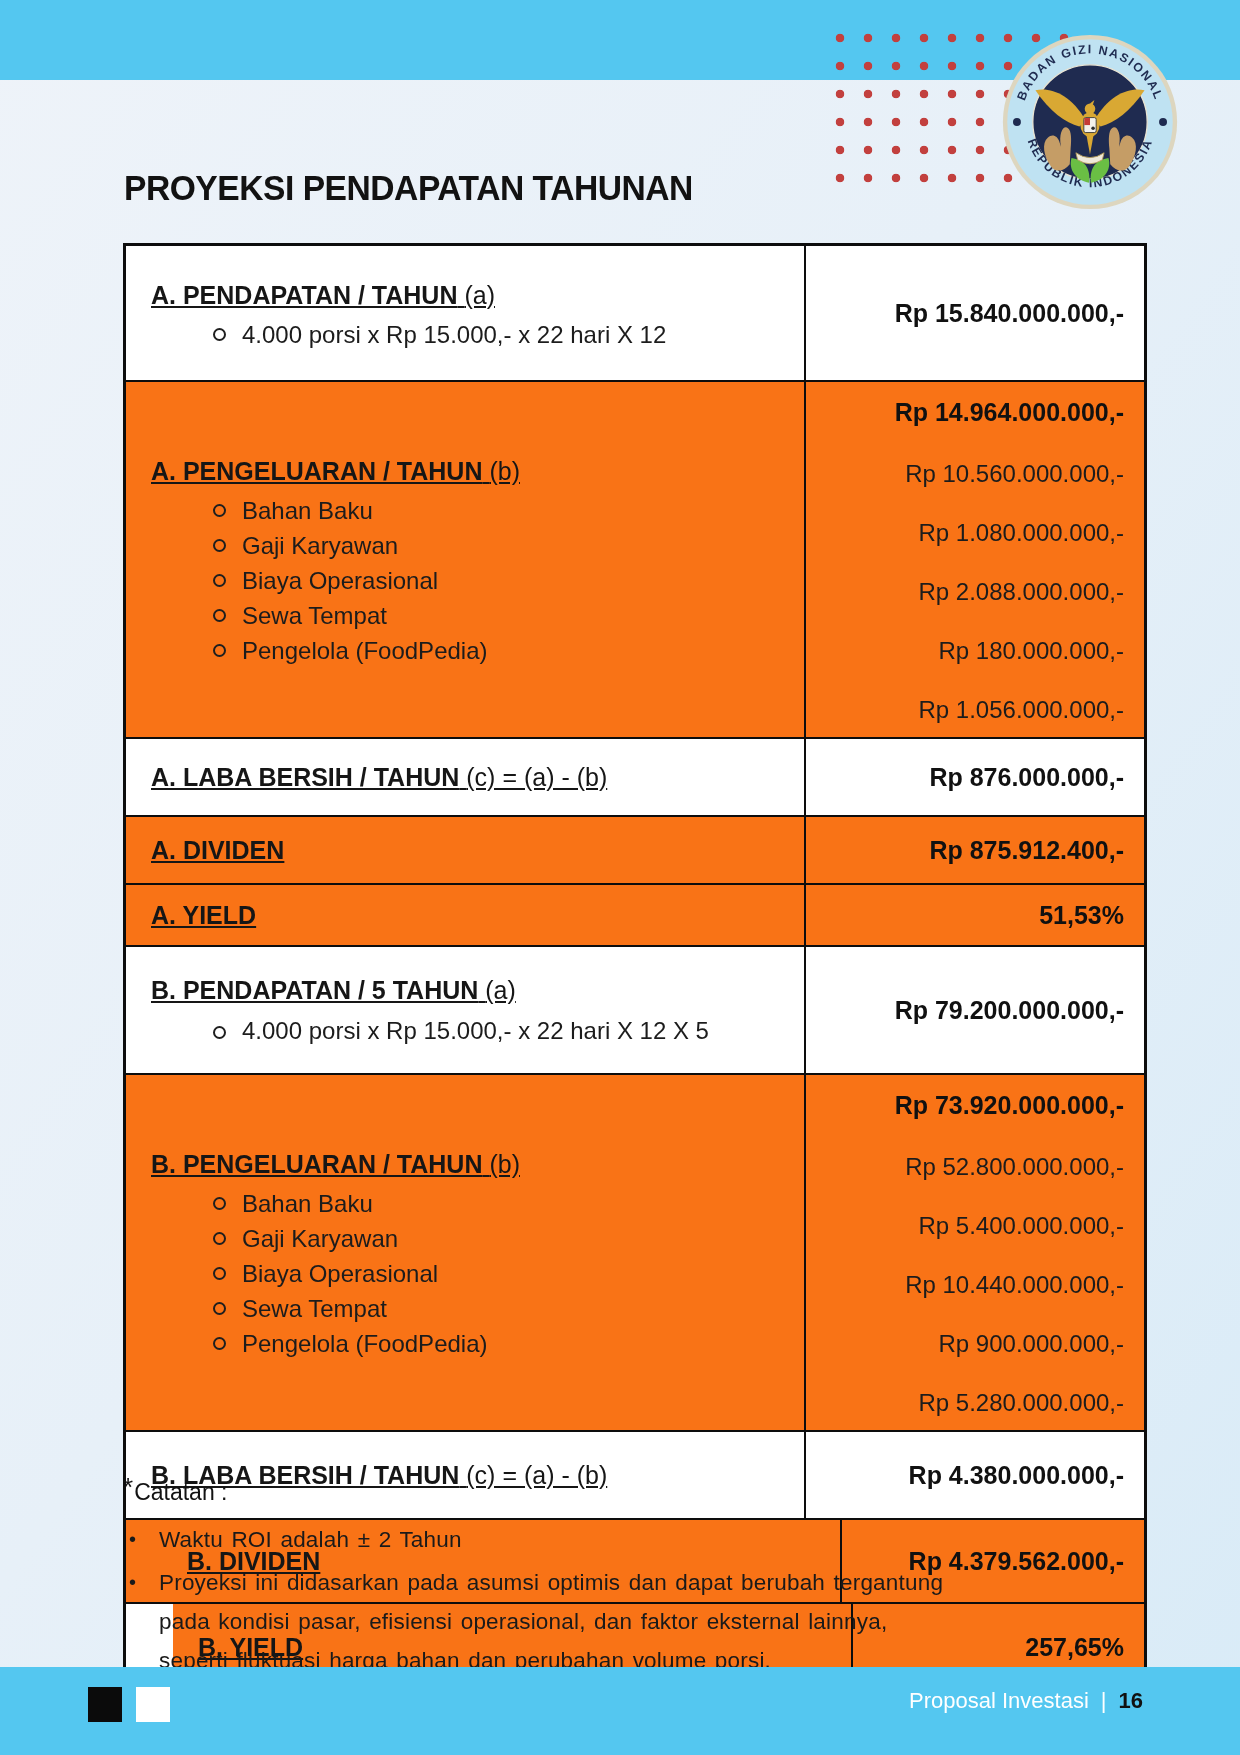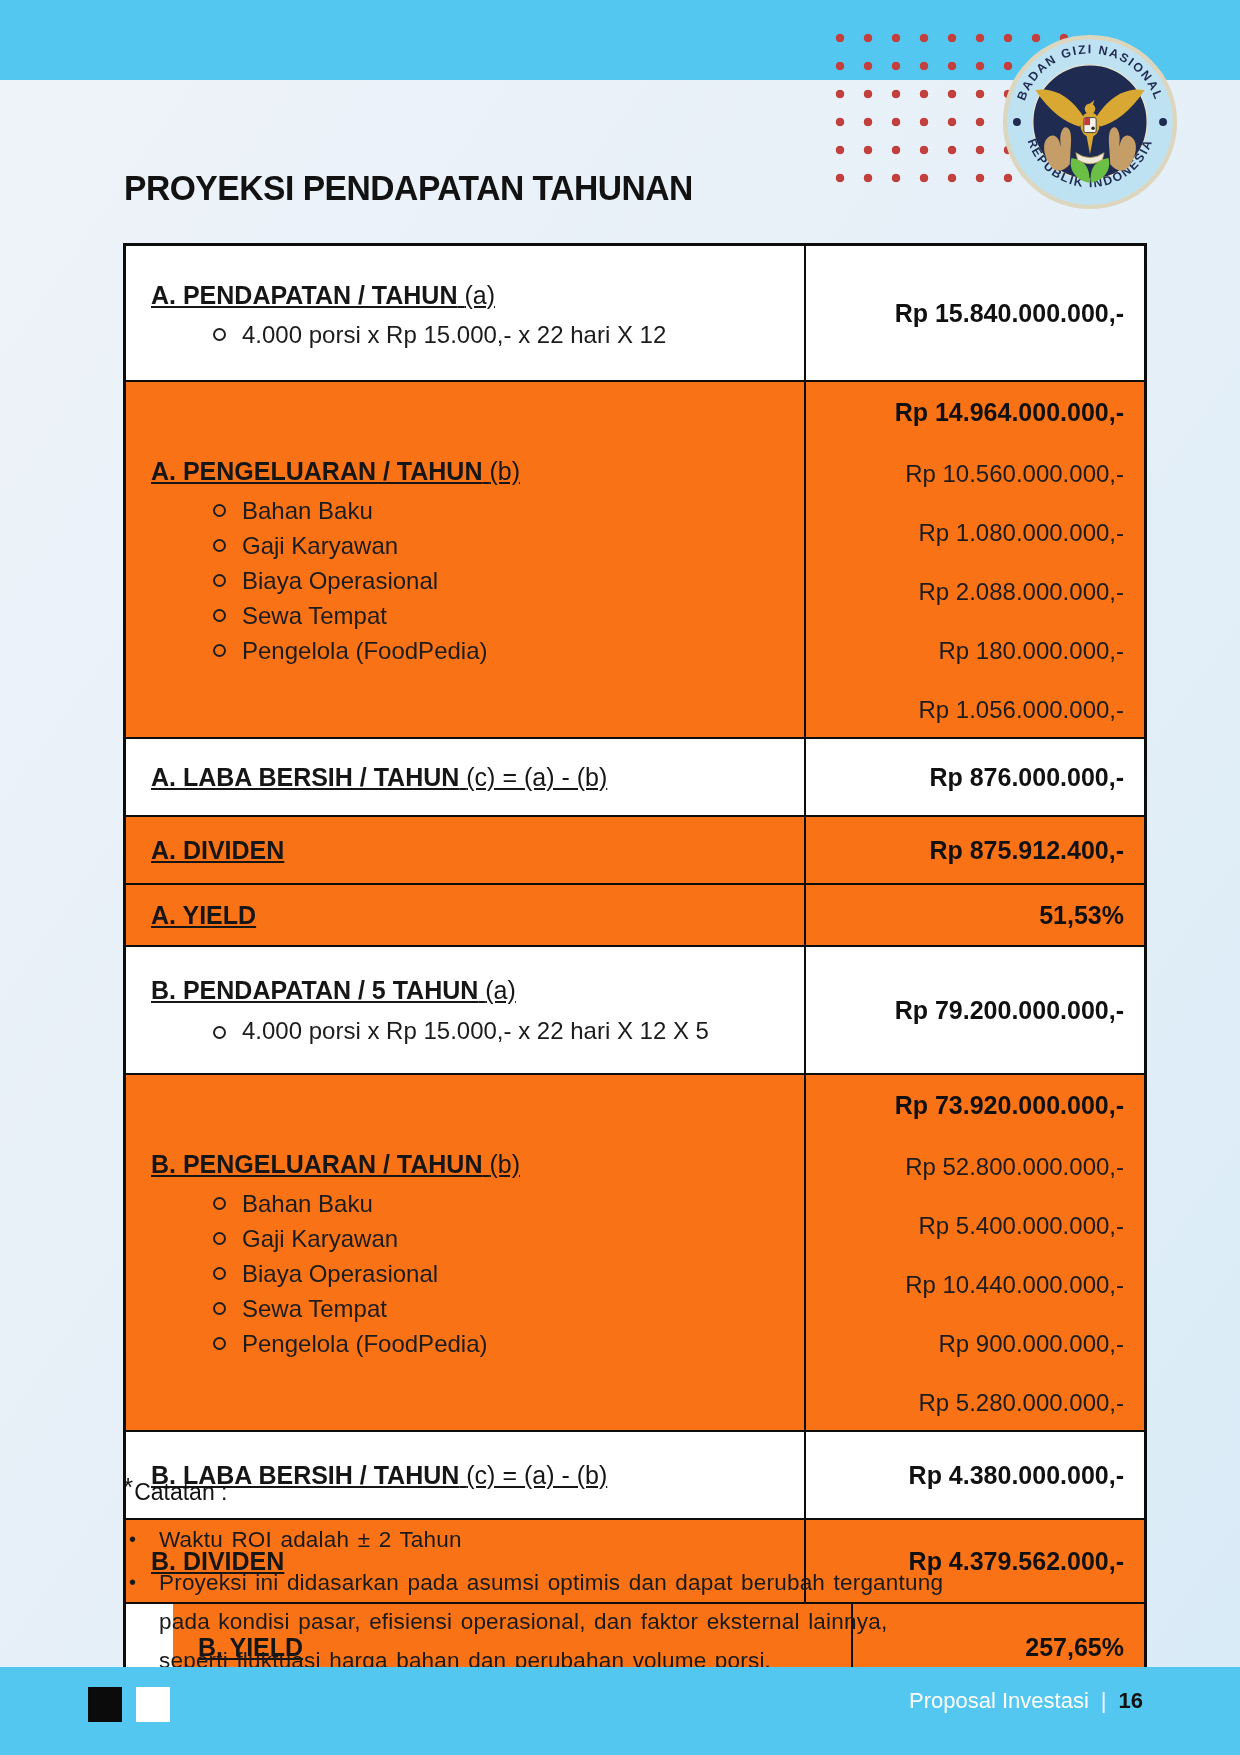--- a/index.html
+++ b/index.html
@@ -46,21 +46,21 @@
   .cell-l{
     width:680px;box-sizing:border-box;border-right:2.5px solid #0d0d0d;
     padding:10px 14px 10px 25px;display:flex;flex-direction:column;justify-content:center;
   }
   .cell-r{
     flex:1;box-sizing:border-box;padding:10px 20px 10px 10px;
     display:flex;flex-direction:column;justify-content:center;align-items:flex-end;text-align:right;
   }
   .r1{min-height:136px;} .r2{min-height:228px;} .r3{min-height:78px;}
   .r4{min-height:68px;}  .r5{min-height:62px;}  .r6{min-height:128px;}
-  .r7{min-height:230px;} .r8{min-height:88px;}  .r9{min-height:84px;} .r10{min-height:86px;}
+  .r7{min-height:230px;} .r8{min-height:88px;}  .r9{min-height:84px;padding-left:36px;} .r10{min-height:86px;}
 
   .row-title{font-size:25px;font-weight:700;line-height:40px;color:#161616;text-decoration:underline;}
   .row-title .sfx{font-weight:400;}
   .blist{margin:2px 0 0 0;padding:0;list-style:none;}
   .blist li{
     display:flex;align-items:center;line-height:35px;font-size:24px;color:#1c1c1c;
     padding-left:62px;
   }
   .ring{
     width:9px;height:9px;border:2.5px solid #1f1f1f;border-radius:50%;

